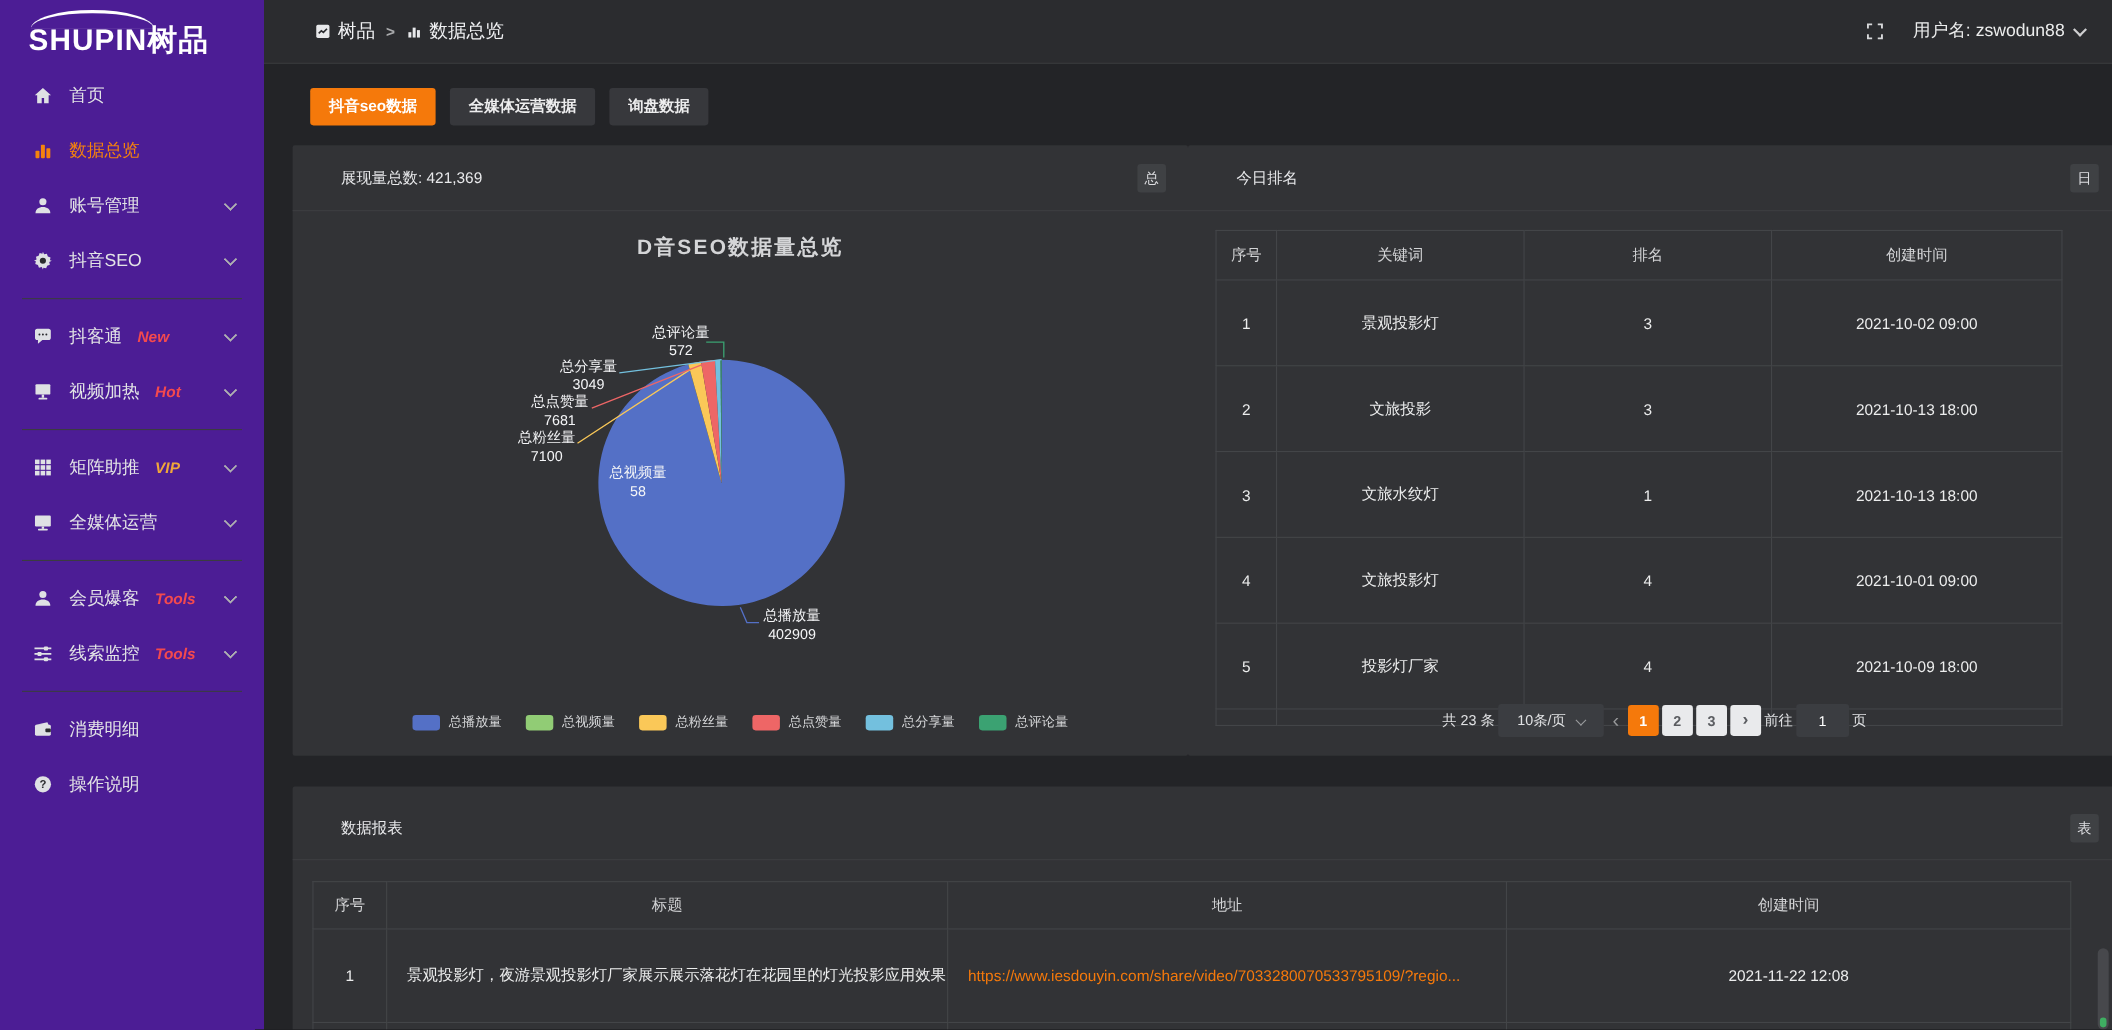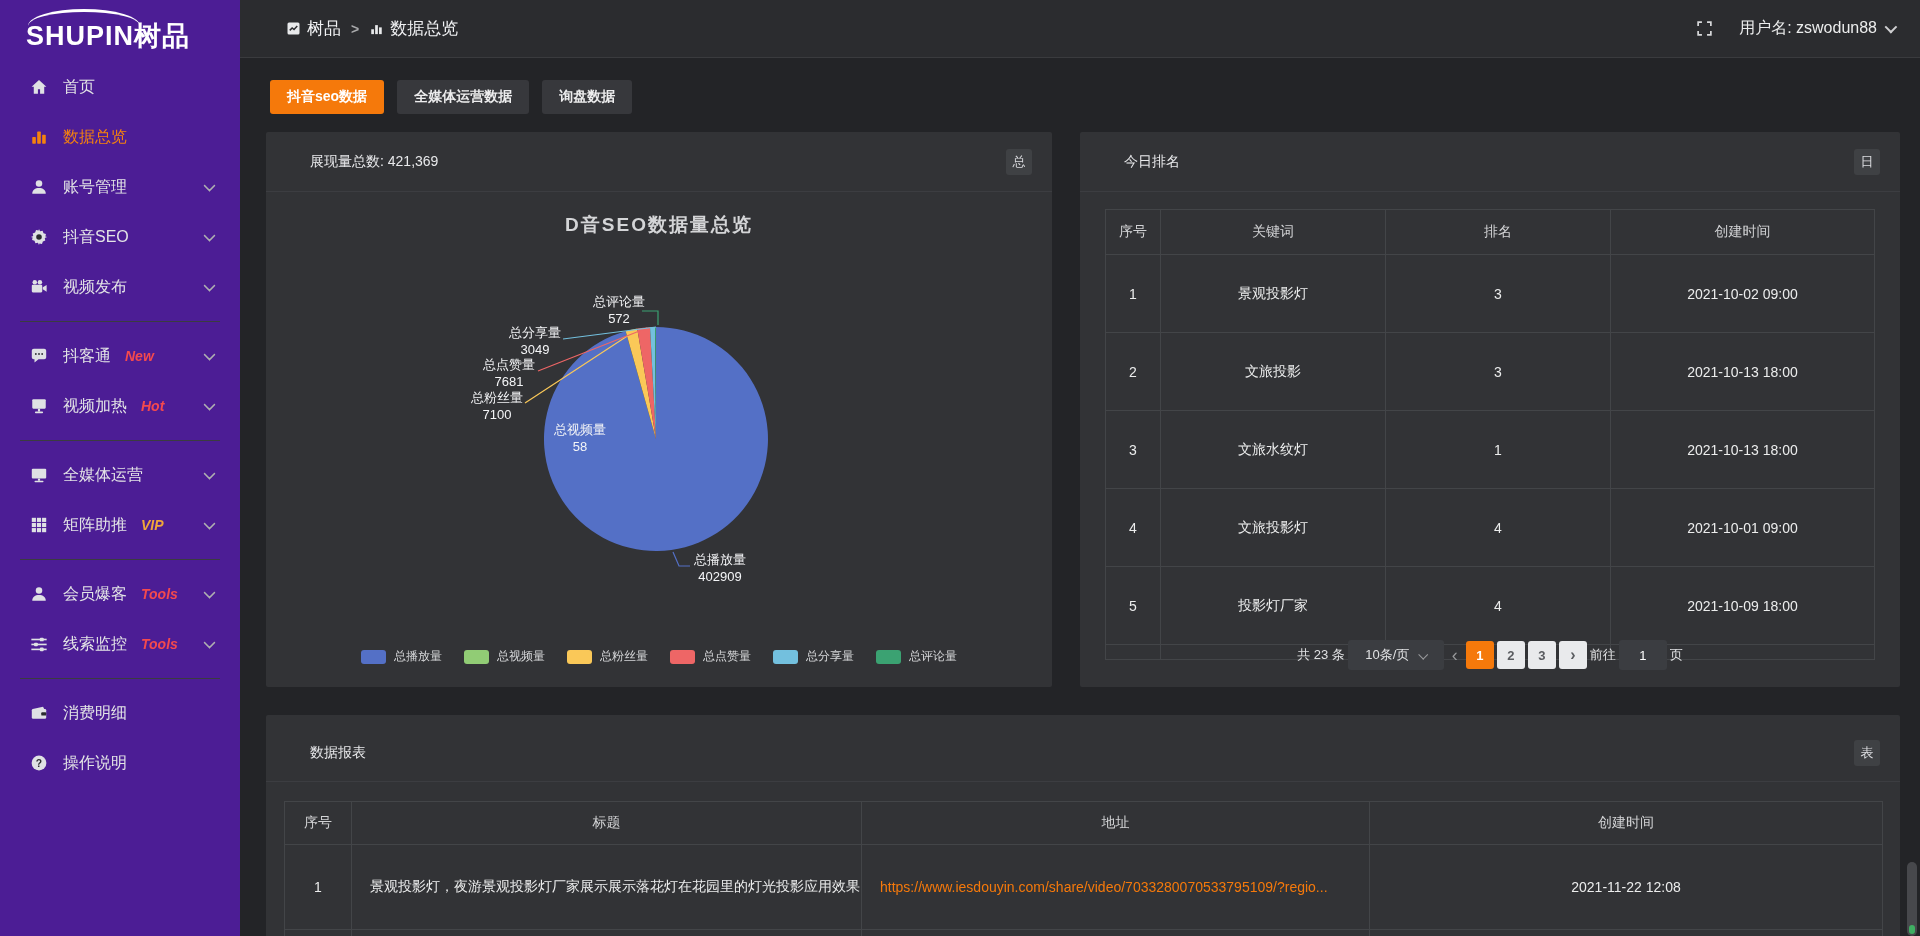--- a/index.html
+++ b/index.html
@@ -34,26 +34,26 @@
   .crumb{display:flex;align-items:center;gap:6px;cursor:pointer;}
   .crumb-sep{color:#a9aaac;font-size:14px;font-weight:bold;}
   .top-right{position:absolute;right:26px;top:0;height:57px;display:flex;align-items:center;gap:26px;}
   .fsbtn{cursor:pointer;display:flex;align-items:center;}
   .userbox{display:flex;align-items:center;gap:8px;font-size:16px;color:#eceded;cursor:pointer;}
   .uchev{width:7px;height:7px;border-right:2px solid #cfcfd1;border-bottom:2px solid #cfcfd1;
          transform:rotate(45deg) translateY(-2px);}
 
   
   .main{position:absolute;left:240px;top:58px;right:0;bottom:0;background:#232427;overflow:hidden;}
-  .tabs{position:absolute;left:30px;top:22px;display:flex;gap:13px;border-radius:17px;}
+  .tabs{position:absolute;left:42px;top:22px;display:flex;gap:13px;border-radius:17px;}
   .tab{height:34px;padding:0 17px;display:flex;align-items:center;background:#37383c;color:#ededee;
        font-size:14px;font-weight:600;border-radius:3px;cursor:pointer;white-space:nowrap;}
   .tab.active{background:#f5790b;color:#fff;}
 
-  .panel{position:absolute;background:#323336;border-radius:2px;}
+  .panel{position:absolute;background:#323336;border-radius:2px;padding-left:28px;}
   .panel-title{position:absolute;top:21px;left:44px;font-size:14px;color:#e8e9eb;}
   .badge-btn{position:absolute;top:17px;right:20px;width:26px;height:26px;background:#3f4144;
              color:#dcdde0;font-size:13px;display:flex;align-items:center;justify-content:center;
              border-radius:3px;cursor:pointer;}
   .panel-divider{position:absolute;top:59px;left:0;right:0;height:1px;background:#3c3d41;}
 
   
   #chart-panel{left:26px;top:74px;width:786px;height:555px;}
   .pie-title{position:absolute;top:80px;left:0;width:100%;text-align:center;font-size:19px;
              font-weight:bold;color:#d4d5d7;letter-spacing:2px;}
@@ -162,34 +162,20 @@
       <span class="mic">
           <svg width="18" height="18" viewBox="0 0 20 20">
             <path d="M10 1l1.2 2.6 2.8-.6 1 2.7 2.7 1-.6 2.8L19 10l-2.6 1.2.6 2.8-2.7 1-1 2.7-2.8-.6L10 19l-1.2-2.6-2.8.6-1-2.7-2.7-1 .6-2.8L1 10l2.6-1.2-.6-2.8 2.7-1 1-2.7 2.8.6z" fill="#dfe1e4"></path>
             <circle cx="10" cy="10" r="3.1" fill="#2b2c2f"></circle>
           </svg>
         </span>
       <span class="mil">抖音SEO</span>
       <span class="chev"></span>
     </div>
 
-    <div class="mi">
-      <span class="mic">
-          <svg width="18" height="18" viewBox="0 0 20 20">
-            <g fill="#dfe1e4">
-              <circle cx="5.3" cy="4.8" r="2.5"></circle>
-              <circle cx="11" cy="4.8" r="2.5"></circle>
-              <rect x="2" y="7.4" width="11.6" height="8.6" rx="1.2"></rect>
-              <path d="M14.2 10.4l4.3-2.7v7.6l-4.3-2.7z"></path>
-            </g>
-          </svg>
-        </span>
-      <span class="mil">视频发布</span>
-      <span class="chev"></span>
-    </div>
 
     <div class="mdiv"></div>
 
     <div class="mi">
       <span class="mic">
           <svg width="18" height="18" viewBox="0 0 20 20">
             <path d="M2 4.2C2 3 3 2 4.2 2h11.6C17 2 18 3 18 4.2v7.1c0 1.2-1 2.2-2.2 2.2H9.5L5 17.2v-3.7H4.2C3 13.5 2 12.5 2 11.3z" fill="#dfe1e4"></path>
             <g fill="#2b2c2f">
               <circle cx="6.5" cy="7.8" r="1"></circle>
               <circle cx="10" cy="7.8" r="1"></circle>
@@ -211,53 +197,53 @@
               <rect x="5.5" y="16.2" width="9" height="1.8" rx="0.9"></rect>
             </g>
           </svg>
         </span>
       <span class="mil">视频加热</span>
       <span class="mb" style="color: rgb(243, 73, 78);">Hot</span>
       <span class="chev"></span>
     </div>
 
     <div class="mdiv"></div>
-
-    <div class="mi">
-      <span class="mic">
-          <svg width="18" height="18" viewBox="0 0 20 20">
-            <g fill="#dfe1e4">
-              <rect x="2" y="3" width="16" height="11" rx="1.2"></rect>
-              <rect x="8.8" y="14" width="2.4" height="2.4"></rect>
-              <rect x="5" y="16.4" width="10" height="1.6" rx="0.8"></rect>
-            </g>
-          </svg>
-        </span>
-      <span class="mil">全媒体运营</span>
-      <span class="chev"></span>
-    </div>
 
     <div class="mi">
       <span class="mic">
           <svg width="18" height="18" viewBox="0 0 20 20">
             <g fill="#dfe1e4">
               <rect x="2" y="2" width="4.6" height="4.6"></rect>
               <rect x="7.7" y="2" width="4.6" height="4.6"></rect>
               <rect x="13.4" y="2" width="4.6" height="4.6"></rect>
               <rect x="2" y="7.7" width="4.6" height="4.6"></rect>
               <rect x="7.7" y="7.7" width="4.6" height="4.6"></rect>
               <rect x="13.4" y="7.7" width="4.6" height="4.6"></rect>
               <rect x="2" y="13.4" width="4.6" height="4.6"></rect>
               <rect x="7.7" y="13.4" width="4.6" height="4.6"></rect>
               <rect x="13.4" y="13.4" width="4.6" height="4.6"></rect>
             </g>
           </svg>
         </span>
       <span class="mil">矩阵助推</span>
       <span class="mb" style="color: rgb(240, 166, 58);">VIP</span>
+      <span class="chev"></span>
+    </div>
+
+    <div class="mi">
+      <span class="mic">
+          <svg width="18" height="18" viewBox="0 0 20 20">
+            <g fill="#dfe1e4">
+              <rect x="2" y="3" width="16" height="11" rx="1.2"></rect>
+              <rect x="8.8" y="14" width="2.4" height="2.4"></rect>
+              <rect x="5" y="16.4" width="10" height="1.6" rx="0.8"></rect>
+            </g>
+          </svg>
+        </span>
+      <span class="mil">全媒体运营</span>
       <span class="chev"></span>
     </div>
 
     <div class="mdiv"></div>
 
     <div class="mi">
       <span class="mic">
           <svg width="18" height="18" viewBox="0 0 20 20">
             <g fill="#dfe1e4">
               <circle cx="10" cy="6" r="3.6"></circle>

